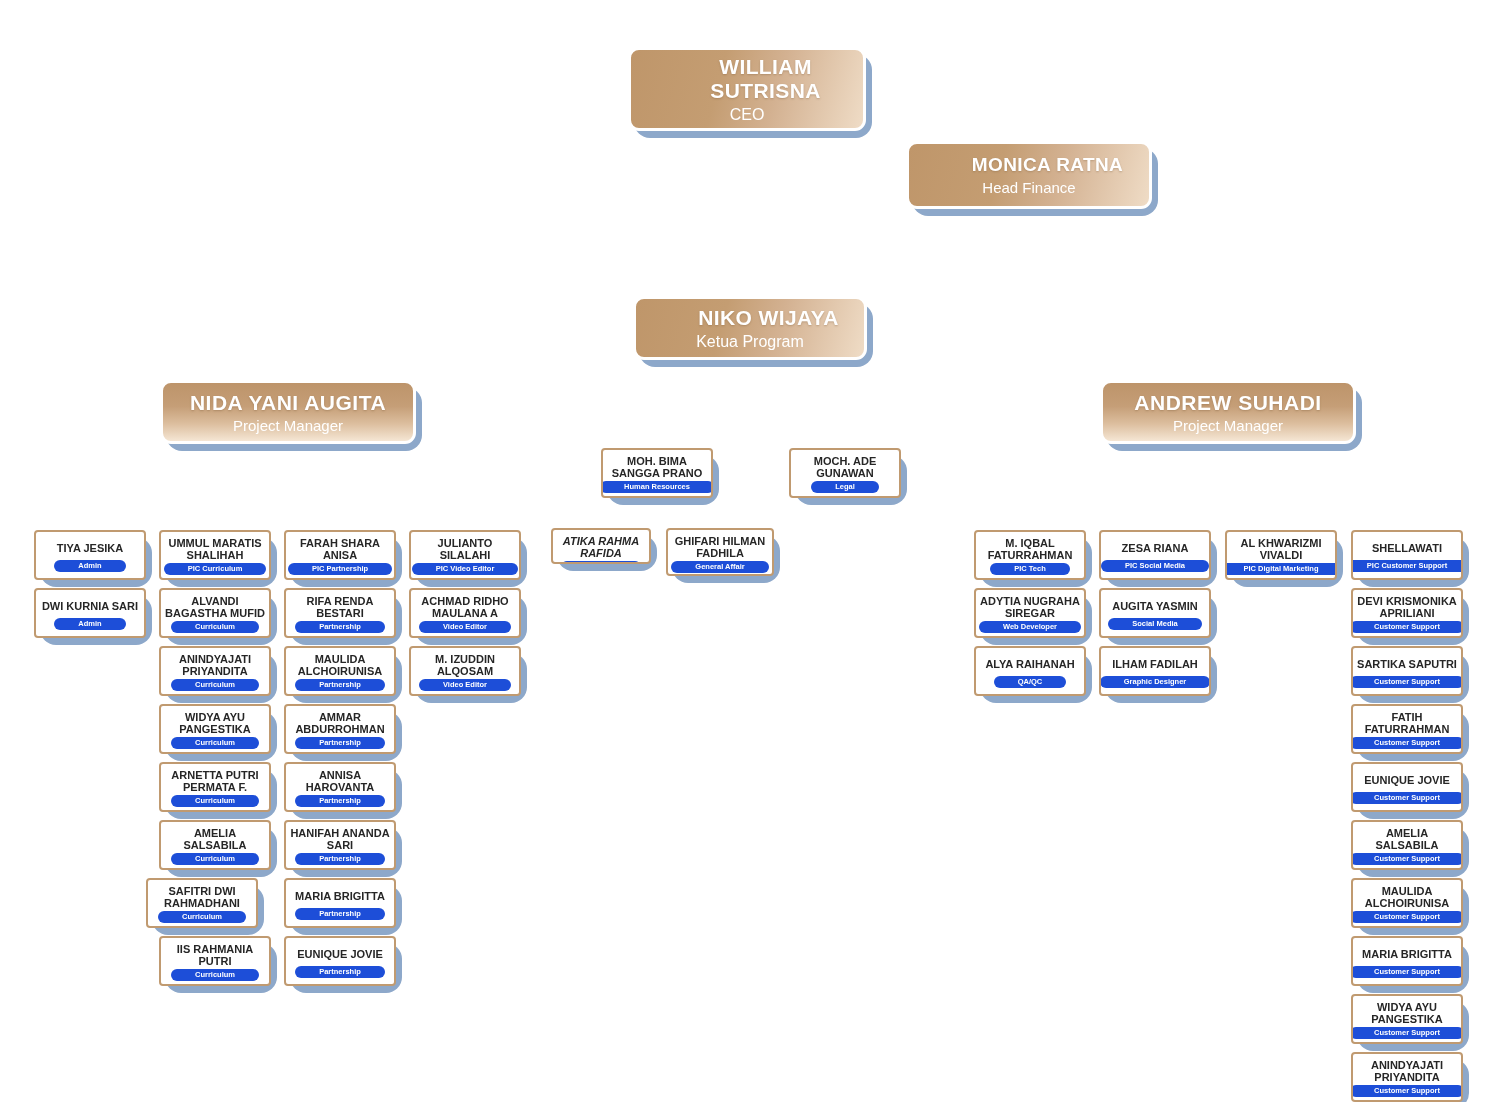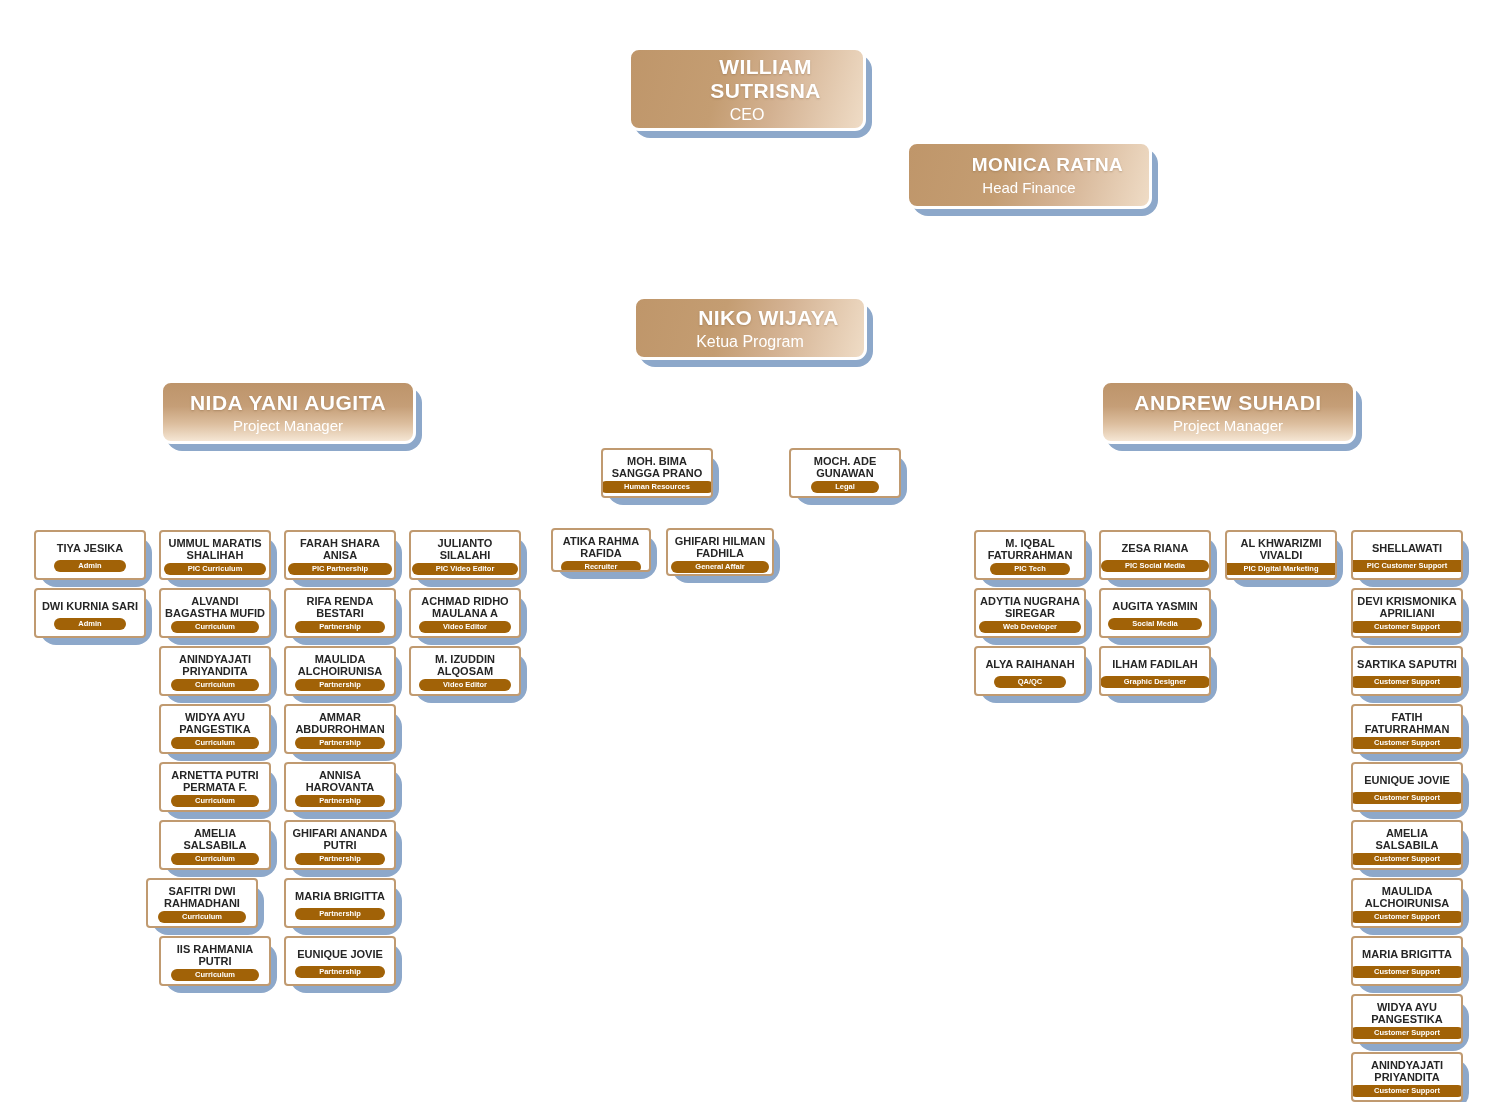--- a/index.html
+++ b/index.html
@@ -68,21 +68,21 @@
     border-radius: 4px;
     padding: 5px 4px 6px;
     justify-content: flex-start;
   }
   .leaf .nm {
     color: #262626; font-weight: 700; line-height: 1.12;
     width: 100%; flex: 1;
     display: flex; align-items: center; justify-content: center;
   }
   .leaf .badge {
-    background: #a16207;
+    background: #1d4ed8;
     color: #ffffff;
     border-radius: 999px;
     padding: 2px 24px 3px;
     font-weight: 700;
     line-height: 1;
     white-space: nowrap;
     margin-top: 1px;
   }
 
   
@@ -219,21 +219,21 @@
           <div class="badge">Human Resources</div>
         </div>
       </div>
       <div class="node leaf s-mid" style="left: 789px; top: 448px; width: 112px; height: 50px;">
         <div class="shadow"></div>
         <div class="card">
           <div class="nm">MOCH. ADE GUNAWAN</div>
           <div class="badge">Legal</div>
         </div>
       </div>
-      <div class="node leaf s-mid" style="left: 551px; top: 528px; width: 100px; height: 44px;">
+      <div class="node leaf s-mid" style="left: 551px; top: 528px; width: 100px; height: 36px; font-style: italic;">
         <div class="shadow"></div>
         <div class="card">
           <div class="nm">ATIKA RAHMA RAFIDA</div>
           <div class="badge">Recruiter</div>
         </div>
       </div>
       <div class="node leaf s-mid" style="left: 666px; top: 528px; width: 108px; height: 48px;">
         <div class="shadow"></div>
         <div class="card">
           <div class="nm">GHIFARI HILMAN FADHILA</div>
@@ -344,21 +344,21 @@
       <div class="node leaf s-mid" style="left: 284px; top: 762px; width: 112px; height: 50px;">
         <div class="shadow"></div>
         <div class="card">
           <div class="nm">ANNISA HAROVANTA</div>
           <div class="badge">Partnership</div>
         </div>
       </div>
       <div class="node leaf s-mid" style="left: 284px; top: 820px; width: 112px; height: 50px;">
         <div class="shadow"></div>
         <div class="card">
-          <div class="nm">GHIFARI ANANDA PUTRI</div>
+          <div class="nm">HANIFAH ANANDA SARI</div>
           <div class="badge">Partnership</div>
         </div>
       </div>
       <div class="node leaf s-mid" style="left: 284px; top: 878px; width: 112px; height: 50px;">
         <div class="shadow"></div>
         <div class="card">
           <div class="nm">MARIA BRIGITTA</div>
           <div class="badge">Partnership</div>
         </div>
       </div>

